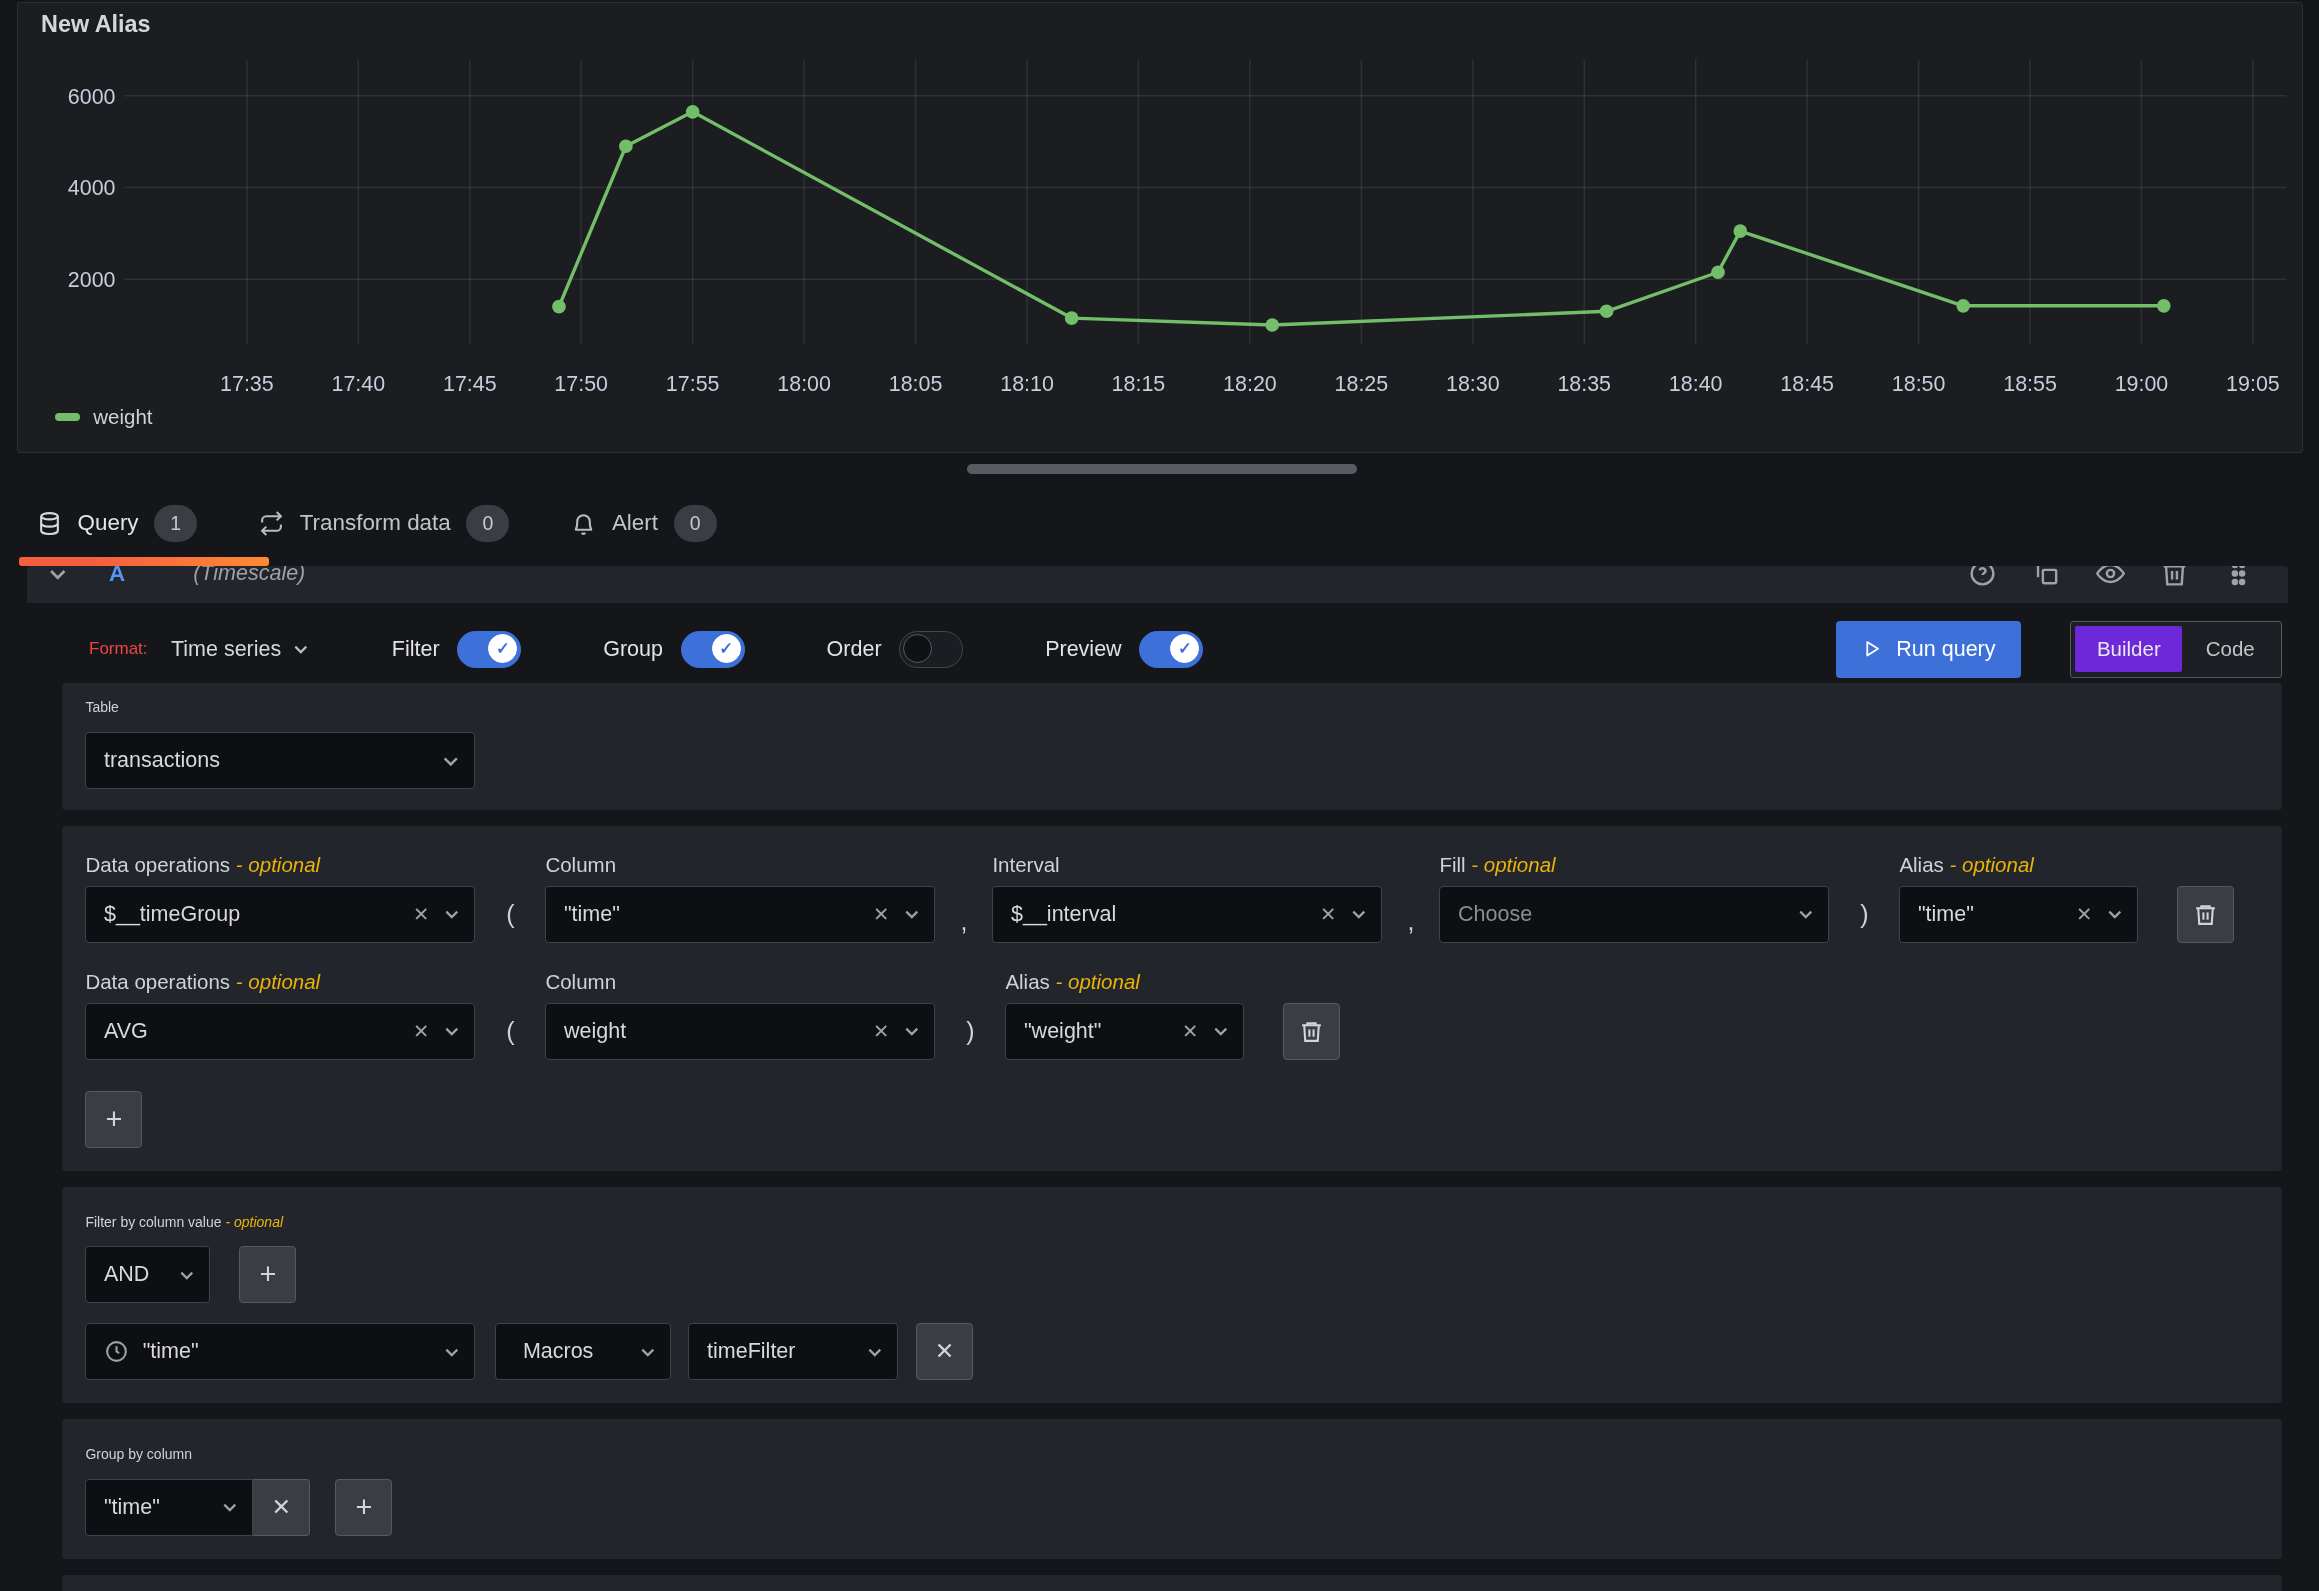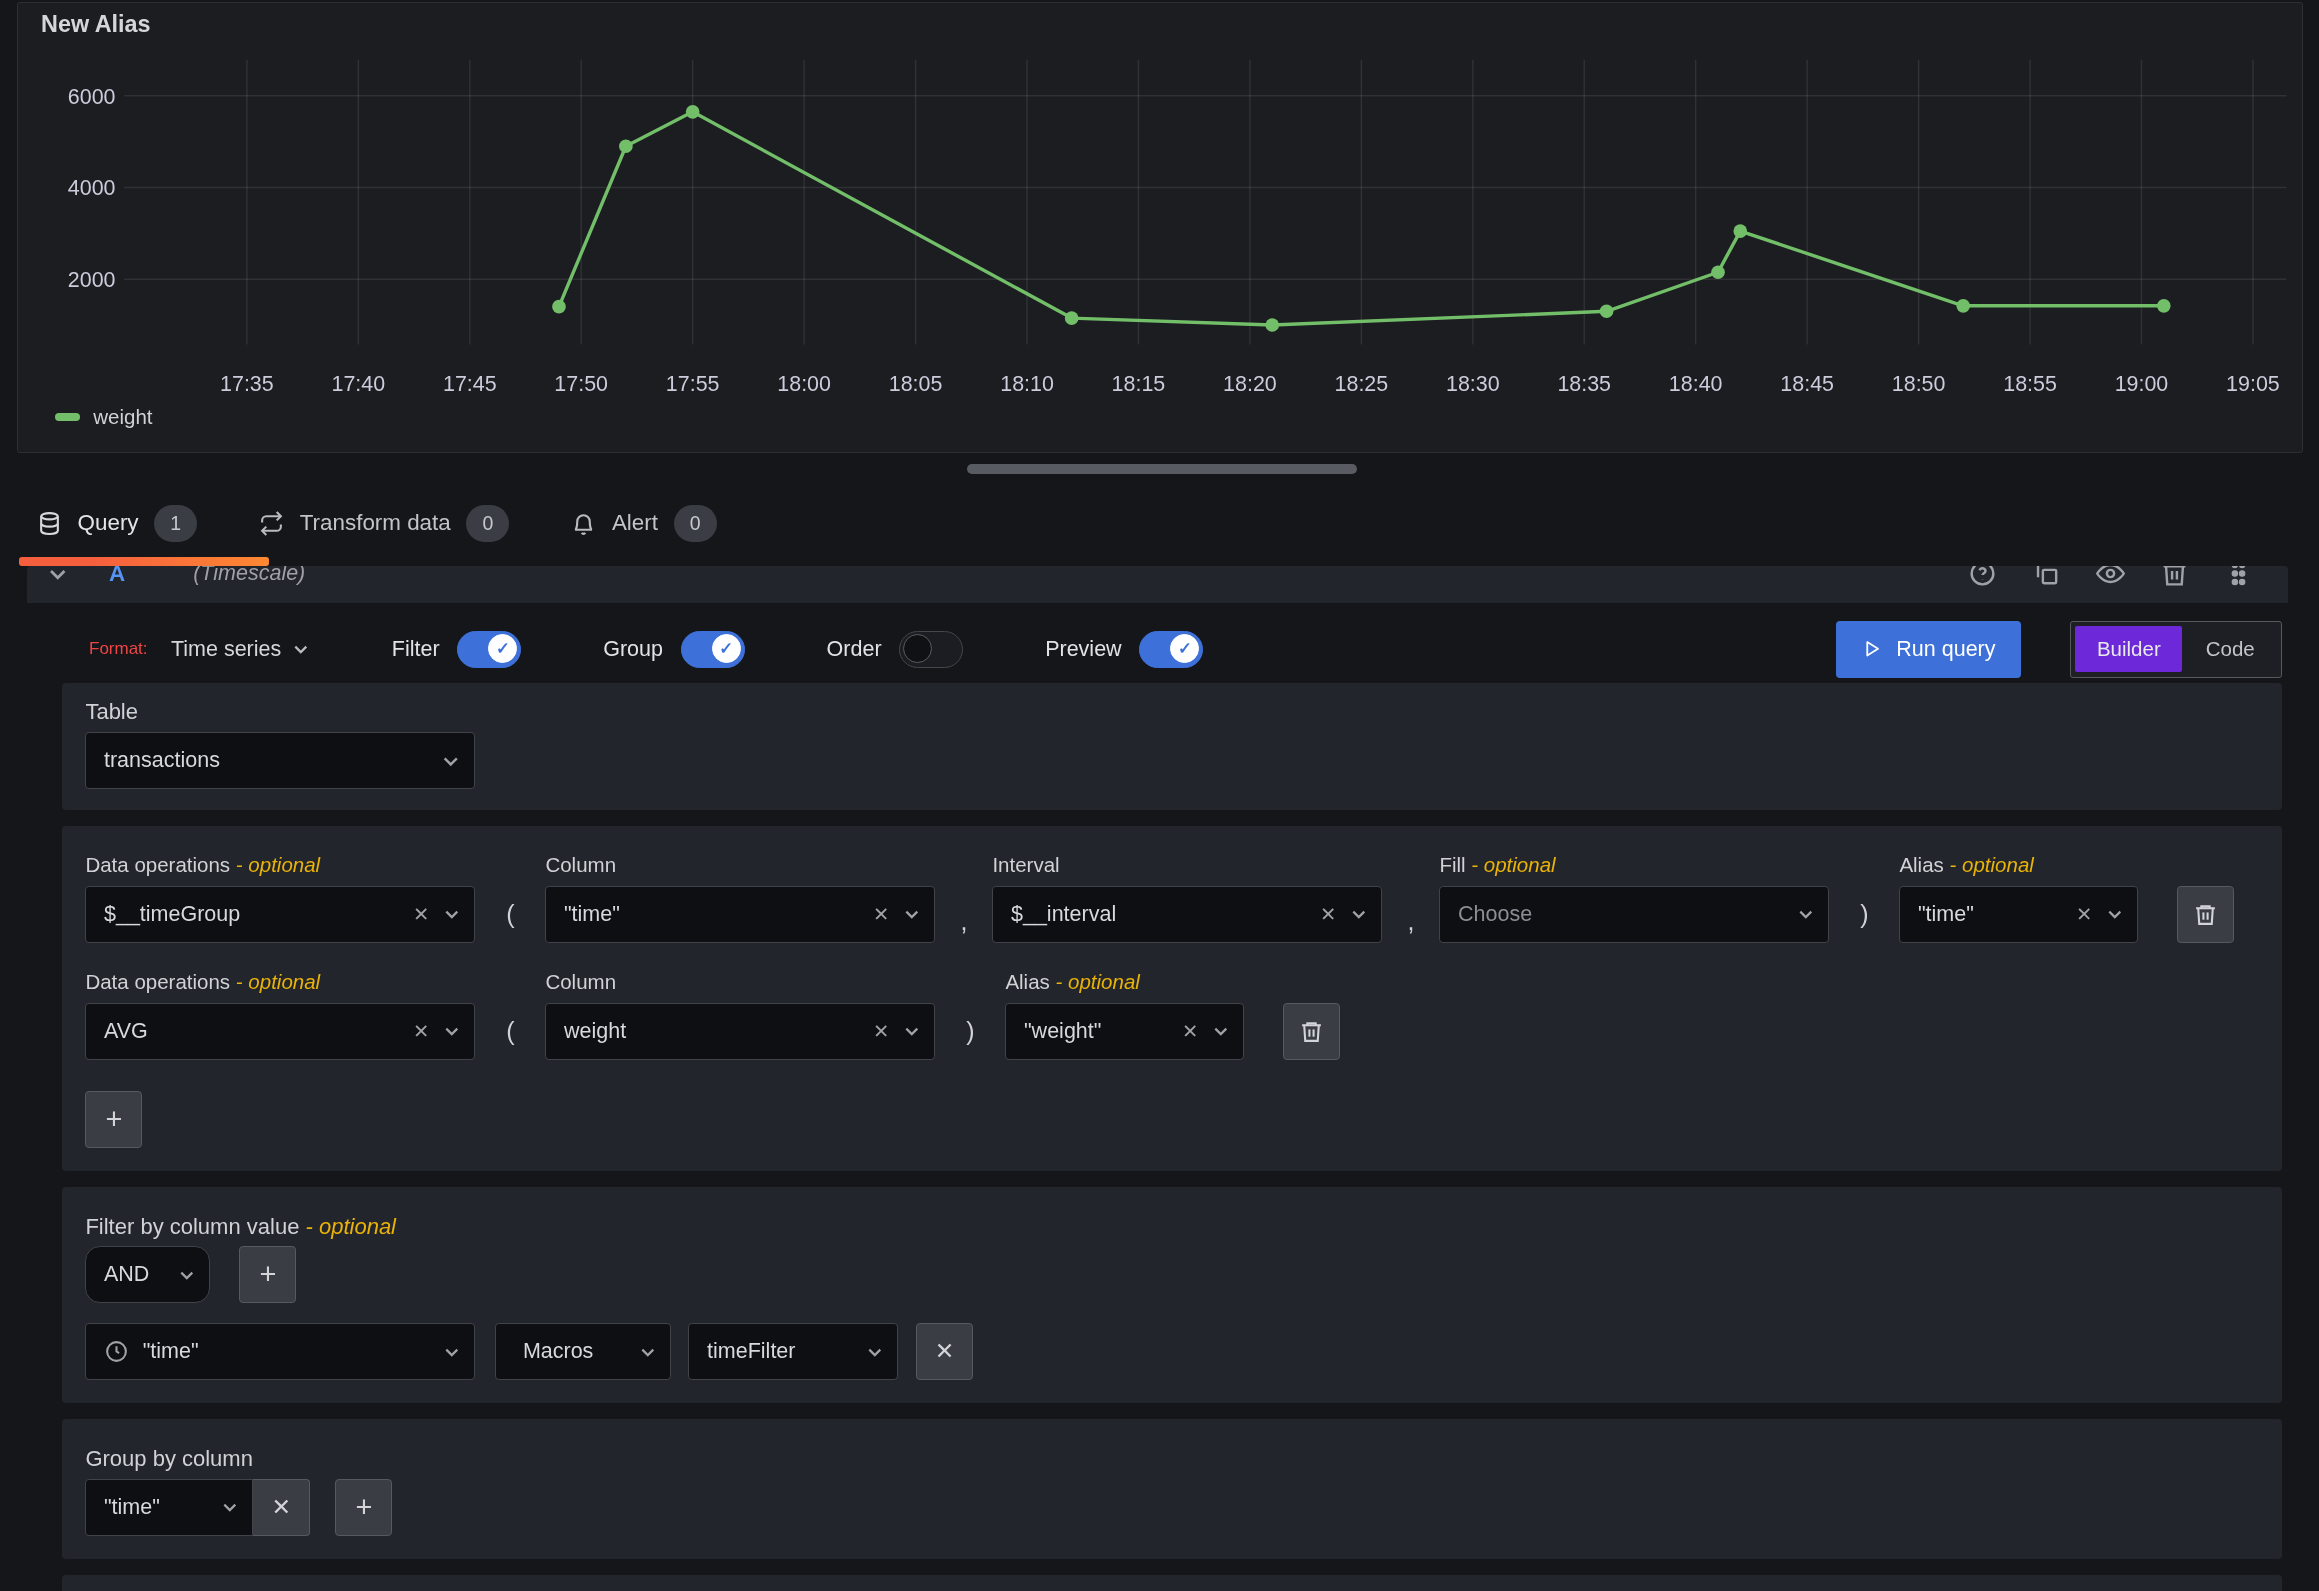--- a/index.html
+++ b/index.html
@@ -87,36 +87,36 @@
   .run-btn svg { stroke:#fff; }
   .mode {
     margin-left:49px; margin-right:0; height:57px; border:1px solid #565960; border-radius:2.9px;
     background:#1d1f24; display:flex; align-items:stretch; padding:4.9px; gap:2px;
   }
   .mode .opt { padding:0 21.5px; display:flex; align-items:center; border-radius:2px; color:#c3c5c9; font-size:20.5px; cursor:pointer; }
   .mode .opt.sel { background:#6d28d9; color:#e8e9eb; font-weight:400; }
   
   .section { background:#22252b; border-radius:3.9px; padding:27px 23.4px 23.4px 23.4px; margin-bottom:15.6px; }
   .section.sec-table { padding-top:15.6px; padding-bottom:21.5px; }
-  .sec-label { font-size:22px; font-weight:500; color:#d0d2d6; height:25px; margin-bottom:7.8px; }
+  .sec-label { font-size:14px; font-weight:500; color:#d0d2d6; height:25px; margin-bottom:7.8px; }
   .sec-label em, .field-label em { font-style:italic; color:#eab308; font-weight:400; }
   .field { display:flex; flex-direction:column; }
   .field-label { font-size:20.5px; font-weight:500; color:#d0d2d6; height:25px; margin-bottom:7.8px; white-space:nowrap; }
   .frow { display:flex; align-items:flex-end; }
   .select {
     height:57px; background:#0e0f13; border:1px solid #40434a; border-radius:3.9px;
     display:flex; align-items:center; padding:0 13.7px 0 17.6px; cursor:pointer;
   }
   .select .sel-value { font-size:21.5px; color:#d8d9dd; flex:1; white-space:nowrap; overflow:hidden; }
   .select .sel-value.placeholder { color:#8b8e94; }
   .select .x-icon { color:#9fa2a8; font-size:19.5px; margin-right:13.7px; cursor:pointer; }
   .select svg { stroke:#9fa2a8; flex:none; }
   .select .lead-icon { margin-right:13.7px; display:flex; }
   .select .lead-icon svg { stroke:#a0a2a8; }
-  .w400 { width:390px; } .w245 { width:239px; } .w128 { width:125px;border-radius:15px; }
+  .w400 { width:390px; } .w245 { width:239px; } .w128 { width:125px; }
   .w180 { width:176px;padding-left:27px; } .w215 { width:210px; } .w172 { width:168px; }
   .punct {
     width:70px; text-align:center; font-size:25px; color:#d0d2d6;
     height:57px; line-height:57px; flex:none;
   }
   .punct.comma { width:57px; line-height:70px; }
   .sq-btn {
     width:57px; height:57px; border-radius:3.9px; background:#3a3d44; border:1px solid #565960;
     color:#d2d4d8; display:flex; align-items:center; justify-content:center; cursor:pointer;
     font-size:25px; flex:none; font-family:inherit;

